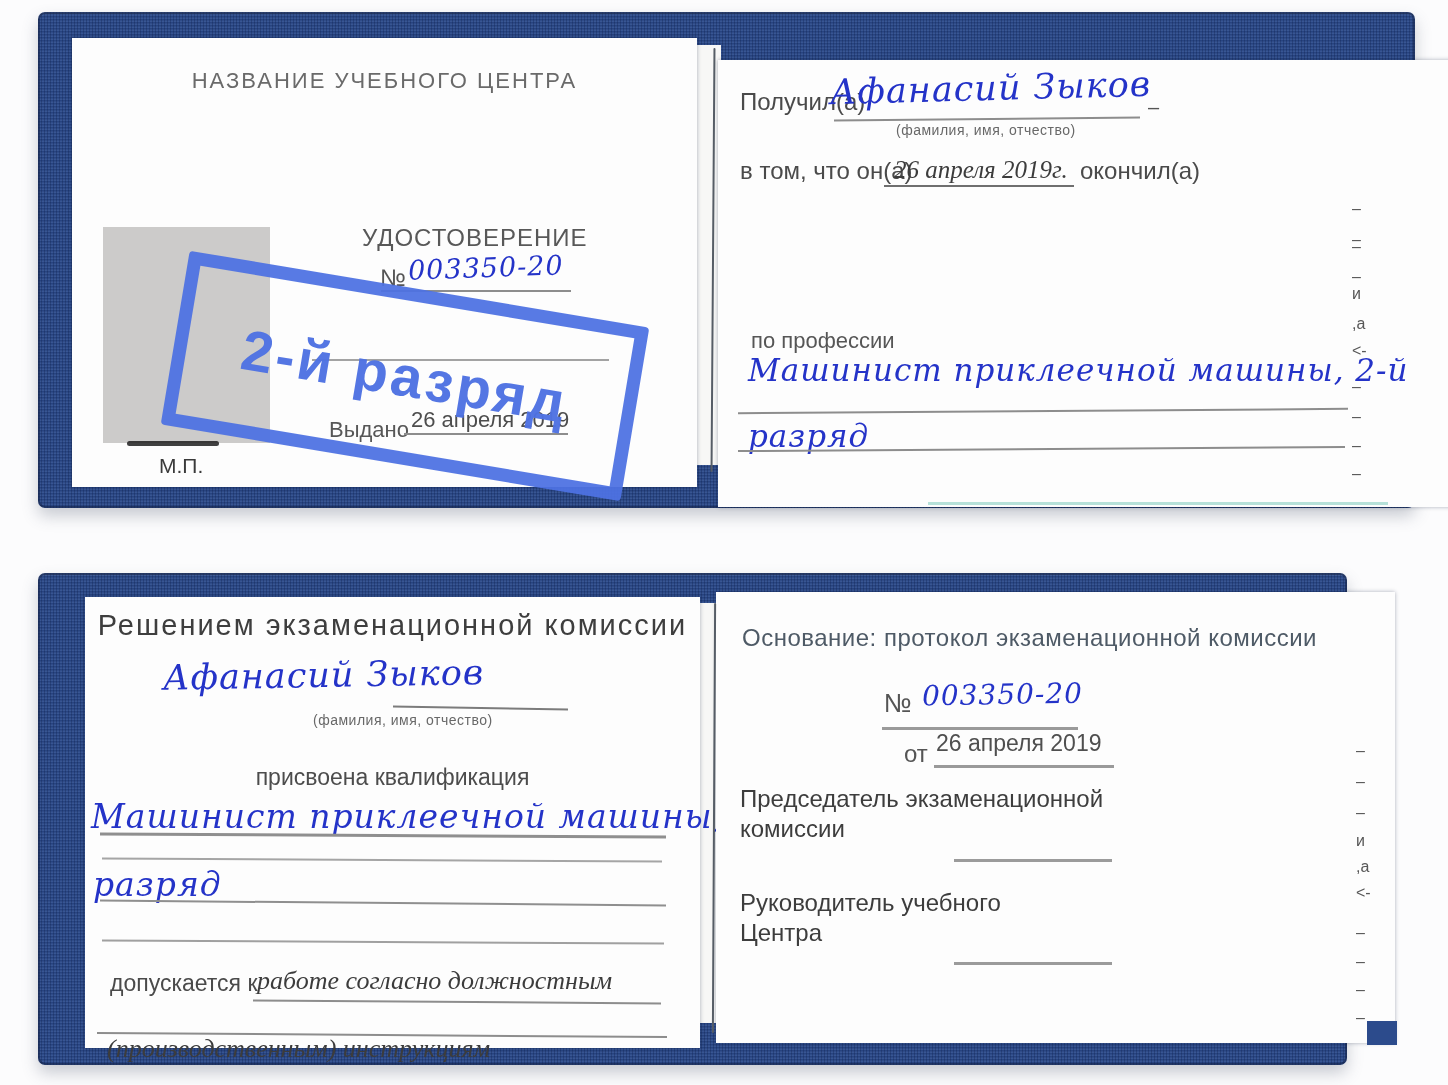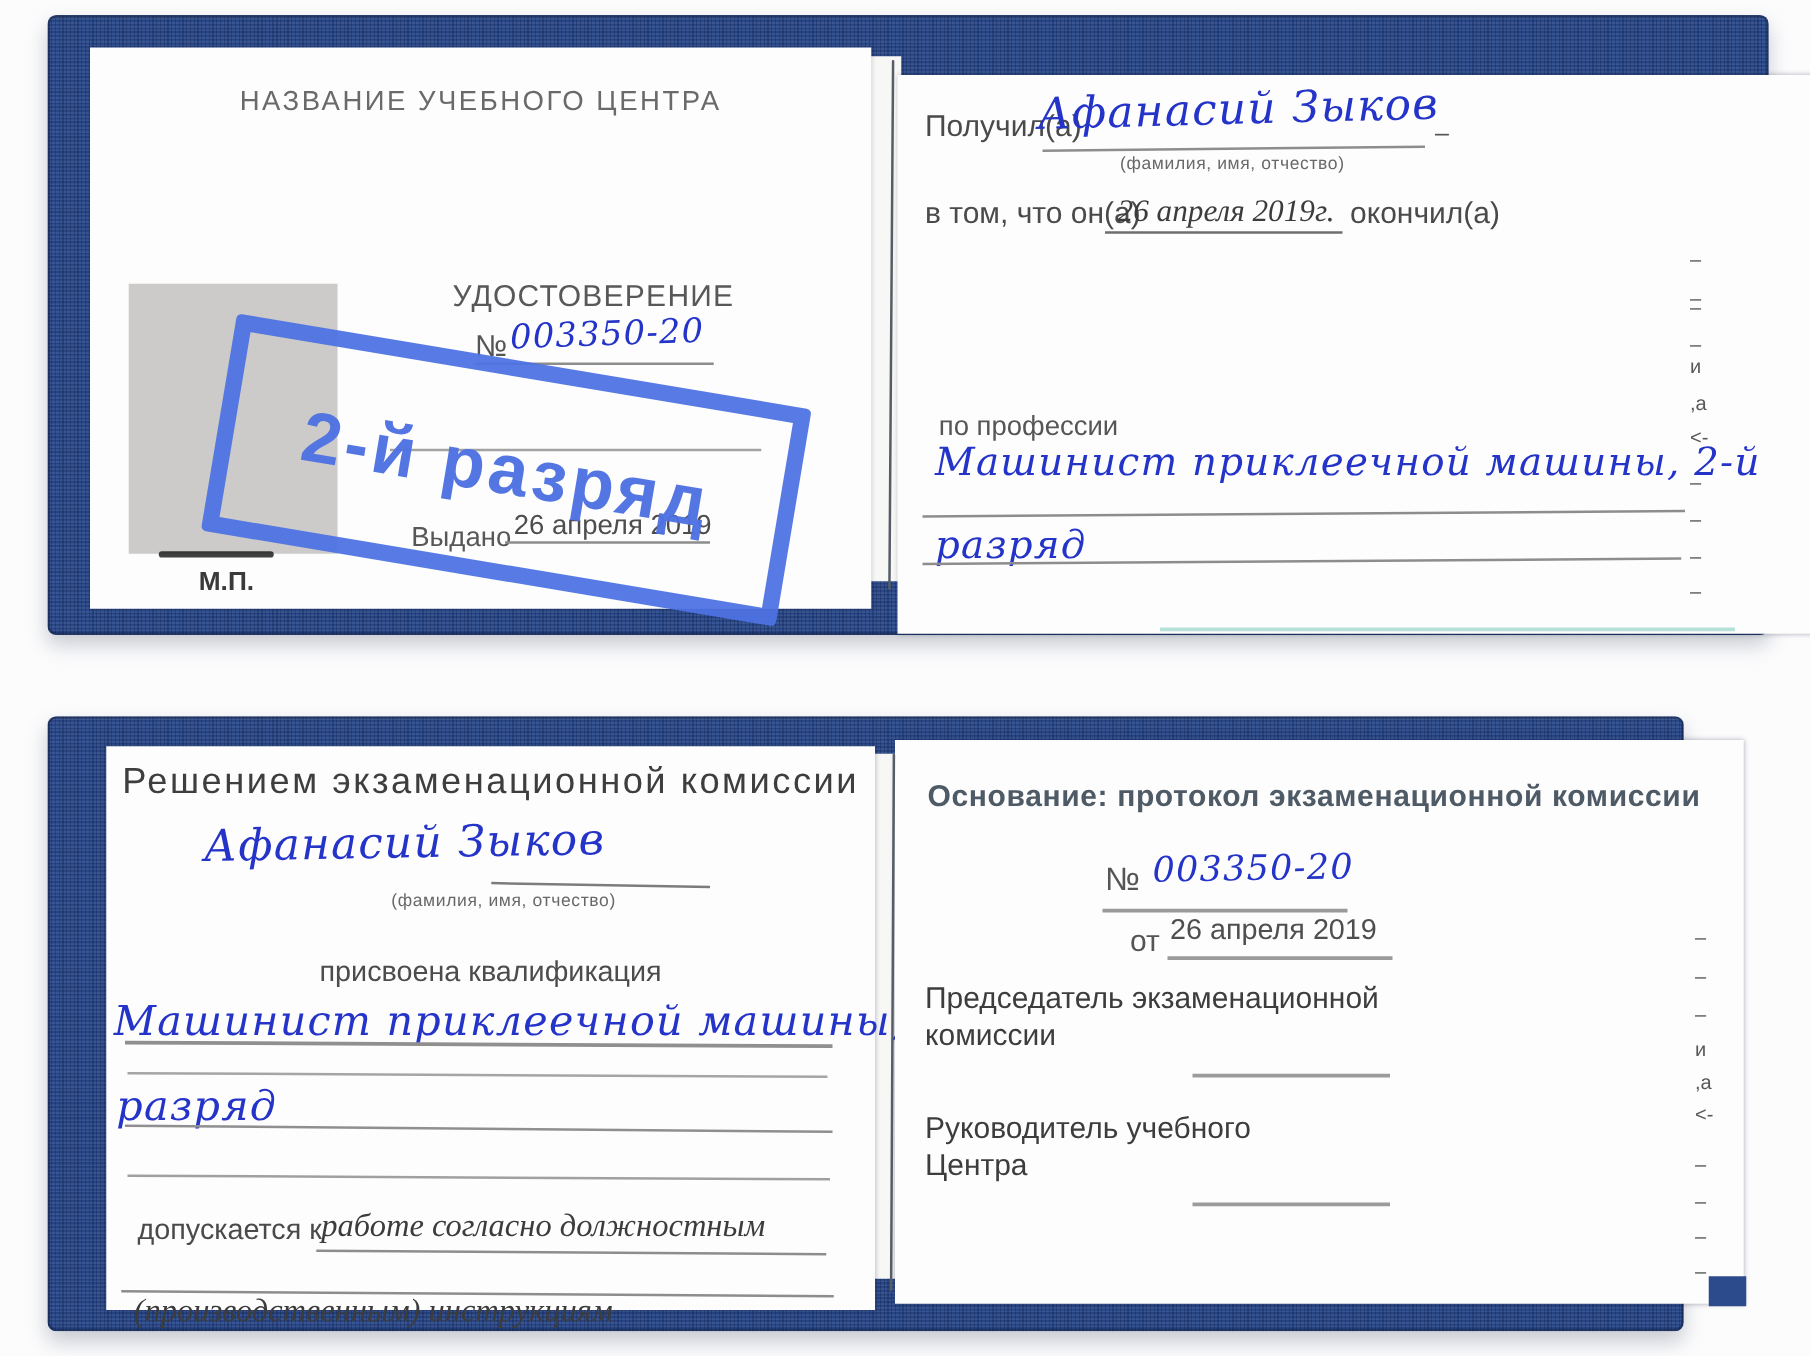--- a/index.html
+++ b/index.html
@@ -56,21 +56,21 @@
       <div class="print" style="left:308px;top:226px;font-size:24px;color:#555;">№</div>
       <div class="script" style="left:336px;top:214px;font-size:27px;transform:rotate(-2deg);">003350-20</div>
       <div class="rule" style="left:309px;top:252px;width:190px;background:#8d8d8d;"></div>
 
       <div class="rule" style="left:240px;top:321px;width:297px;background:#a3a3a3;"></div>
 
       <div class="print nowrap" style="left:339px;top:369px;font-size:22px;color:#4d4d4d;">26 апреля 2019</div>
       <div class="print" style="left:257px;top:379px;font-size:22px;color:#575757;">Выдано</div>
       <div class="rule" style="left:332px;top:395px;width:164px;background:#8d8d8d;"></div>
 
-      <div class="print" style="left:87px;top:416px;font-size:21px;color:#3a3a3a;font-weight:bold;">М.П.</div>
+      <div class="print" style="left:87px;top:416px;font-size:21px;color:#3a3a3a;">М.П.</div>
 
       <div class="stamp">
         <span>2-й разряд</span>
       </div>
     </div>
 
     <div class="page" style="left:680px;top:48px;width:786px;height:447px;">
       <div class="notch"></div>
 
       <div class="print" style="left:22px;top:28px;font-size:24px;">Получил(а)</div>
@@ -135,21 +135,21 @@
       <div class="print" style="left:25px;top:373px;font-size:23px;">допускается к</div>
       <div class="ital" style="left:172px;top:369px;font-size:26px;text-align:center;">работе согласно должностным</div>
       <div class="rule" style="left:168px;top:404px;width:408px;background:#8d8d8d;transform:rotate(.4deg);"></div>
       <div class="ital" style="left:22px;top:407px;font-size:26px;margin-top:30px;">(производственным) инструкциям</div>
       <div class="rule" style="left:12px;top:437px;width:570px;background:#8d8d8d;transform:rotate(.4deg);"></div>
     </div>
 
     <div class="page" style="left:678px;top:19px;width:679px;height:451px;">
       <div class="notch"></div>
 
-      <div class="print nowrap" style="left:26px;top:32px;font-size:24px;color:#4e5a66;letter-spacing:.5px;font-weight:bold;">Основание:  протокол  экзаменационной  комиссии</div>
+      <div class="print nowrap" style="left:26px;top:32px;font-size:24px;color:#4e5a66;letter-spacing:.5px;">Основание:  протокол  экзаменационной  комиссии</div>
 
       <div class="print" style="left:168px;top:96px;font-size:26px;color:#555;">№</div>
       <div class="script" style="left:206px;top:86px;font-size:28px;transform:rotate(-1deg);">003350-20</div>
       <div class="rule" style="left:166px;top:135px;width:196px;height:3px;background:#9a9a9a;"></div>
 
       <div class="print" style="left:188px;top:148px;font-size:24px;color:#555;">от</div>
       <div class="print nowrap" style="left:220px;top:138px;font-size:23px;color:#4f4f4f;">26 апреля 2019</div>
       <div class="rule" style="left:218px;top:173px;width:180px;height:3px;background:#9a9a9a;"></div>
 
       <div class="print preline" style="left:24px;top:192px;font-size:24px;line-height:30px;color:#3d3d3d;">Председатель экзаменационной

